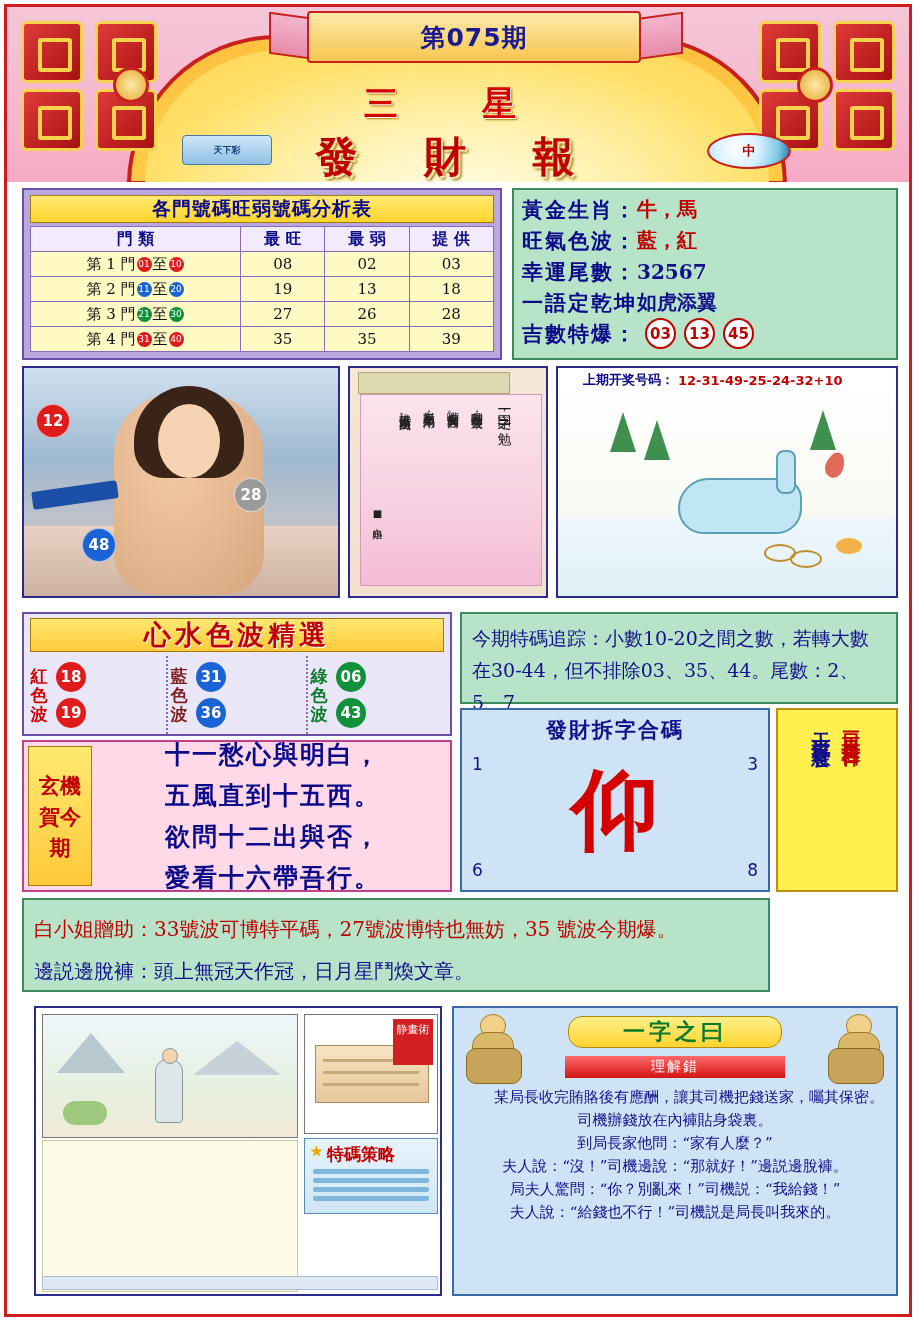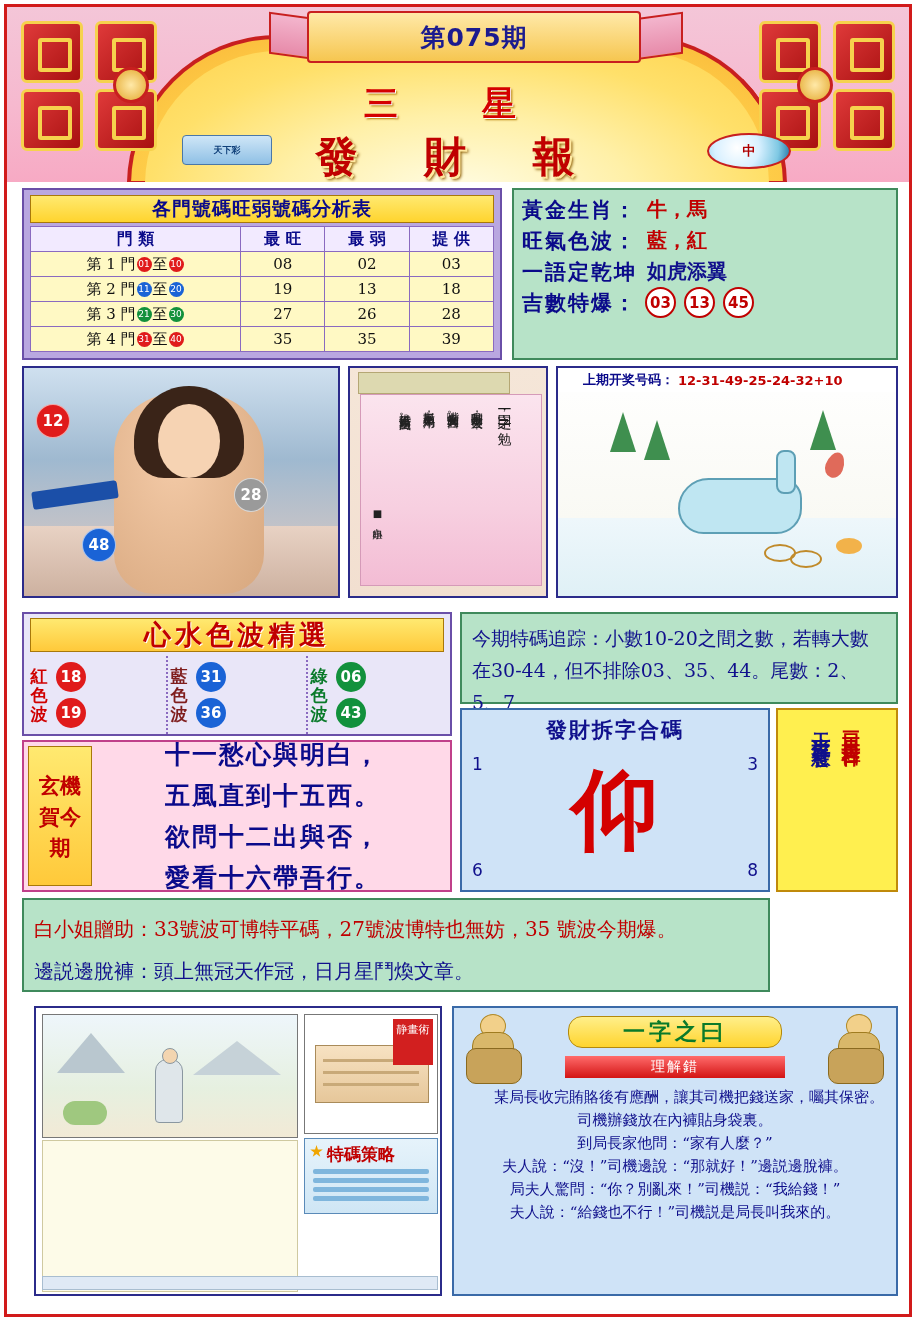--- a/index.html
+++ b/index.html
@@ -158,21 +158,21 @@
   }
   .gi-row{
     display:flex;align-items:center;height:31px;
   }
   .gi-label{
     font-size:21px;font-weight:bold;color:#0a0a8a;
     font-family:"DejaVu Serif","Liberation Serif",serif;
     letter-spacing:2px;white-space:nowrap;
   }
   .gi-val{
-    font-size:20px;color:#c00000;margin-left:10px;
+    font-size:20px;color:#c00000;margin-left:0;
     font-family:"DejaVu Serif","Liberation Serif",serif;
     font-weight:bold;
   }
   .gi-val.blue{color:#10108c;}
   .gi-balls{display:flex;gap:8px;margin-left:8px;}
   .oball{
     width:27px;height:27px;border-radius:50%;
     border:2px solid #c00000;background:#fff;
     color:#c00000;font-size:15px;font-weight:bold;
     display:flex;align-items:center;justify-content:center;
@@ -607,20 +607,24 @@
   <div class="goldinfo">
     <div class="gi-row">
       <span class="gi-label">黃金生肖：</span>
       <span class="gi-val">牛，馬</span>
     </div>
     <div class="gi-row">
       <span class="gi-label">旺氣色波：</span>
       <span class="gi-val">藍，紅</span>
     </div>
     <div class="gi-row">
+      <span class="gi-label">幸運尾數：</span>
+      <span class="gi-val blue">32567</span>
+    </div>
+    <div class="gi-row">
       <span class="gi-label">一語定乾坤</span>
       <span class="gi-val blue">如虎添翼</span>
     </div>
     <div class="gi-row">
       <span class="gi-label">吉數特爆：</span>
       <span class="gi-balls">
         <span class="oball">03</span>
         <span class="oball">13</span>
         <span class="oball">45</span>
       </span>

